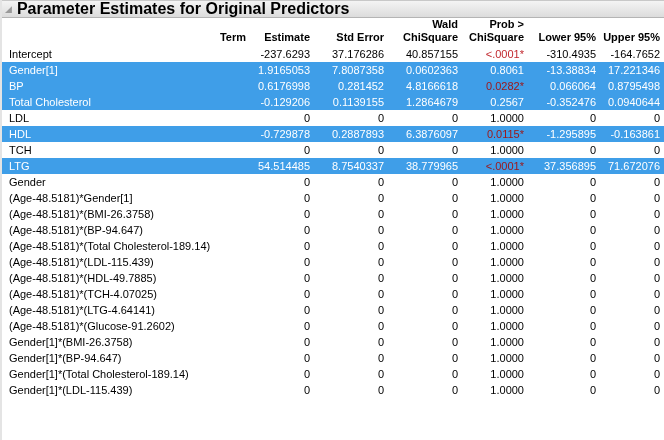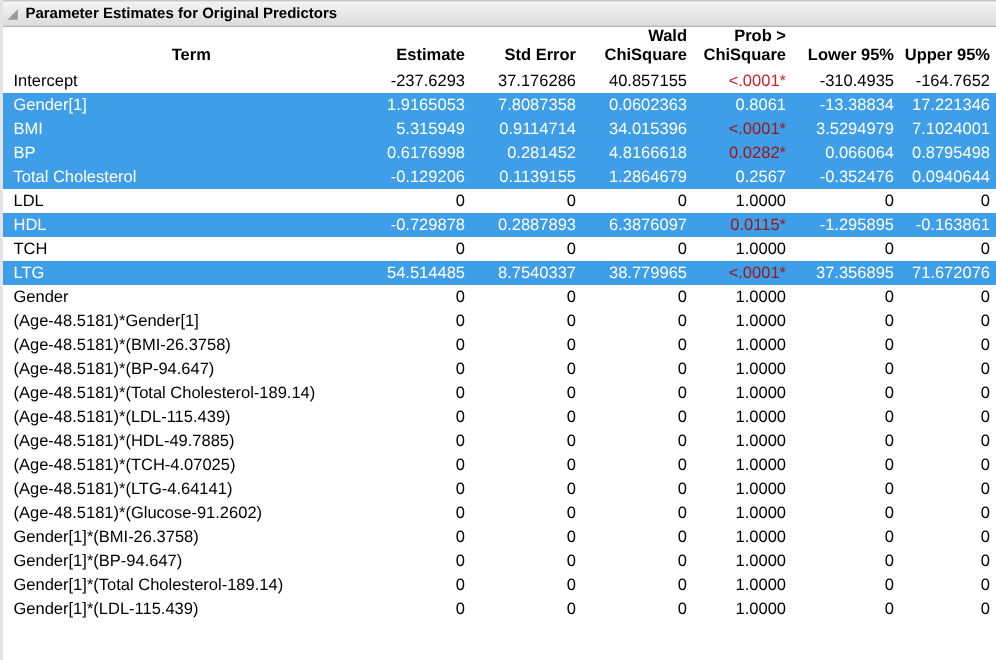--- a/index.html
+++ b/index.html
@@ -25,40 +25,40 @@
     border-bottom: 1px solid #b4b4b4;
   }
   .disclosure {
     color: #9a9a9a;
     font-size: 9px;
     line-height: 1;
     cursor: pointer;
     padding: 0 1px;
   }
   .title-text {
-    font-size: 10px;
+    font-size: 16px;
     font-weight: bold;
     color: #000000;
     white-space: nowrap;
   }
   table {
     width: 662px;
     border-collapse: collapse;
     table-layout: fixed;
     font-size: 11px;
   }
   thead th {
     font-weight: bold;
     text-align: right;
     vertical-align: bottom;
     padding: 0 4px 2px 0;
     white-space: nowrap;
     color: #000;
   }
-  thead th.term { text-align: center; padding-left: 7px; }
+  thead th.term { text-align: right; padding-left: 7px; }
   thead th div { line-height: 13px; min-height: 13px; }
   tbody td {
     height: 16px;
     padding: 0 4px 0 0;
     text-align: right;
     white-space: nowrap;
     overflow: hidden;
     color: #000;
   }
   tbody td.term { text-align: left; padding-left: 7px; padding-right: 2px; margin-left: 22px; }
@@ -132,29 +132,20 @@
         <tr class="selected">
           <td class="term">Gender[1]</td>
           <td>1.9165053</td>
           <td>7.8087358</td>
           <td>0.0602363</td>
           <td>0.8061</td>
           <td>-13.38834</td>
           <td>17.221346</td>
         </tr>
         <tr class="selected">
-          <td class="term">BMI</td>
-          <td>5.315949</td>
-          <td>0.9114714</td>
-          <td>34.015396</td>
-          <td class="sig">&lt;.0001*</td>
-          <td>3.5294979</td>
-          <td>7.1024001</td>
-        </tr>
-        <tr class="selected">
           <td class="term">BP</td>
           <td>0.6176998</td>
           <td>0.281452</td>
           <td>4.8166618</td>
           <td class="sig">0.0282*</td>
           <td>0.066064</td>
           <td>0.8795498</td>
         </tr>
         <tr class="selected">
           <td class="term">Total Cholesterol</td>

